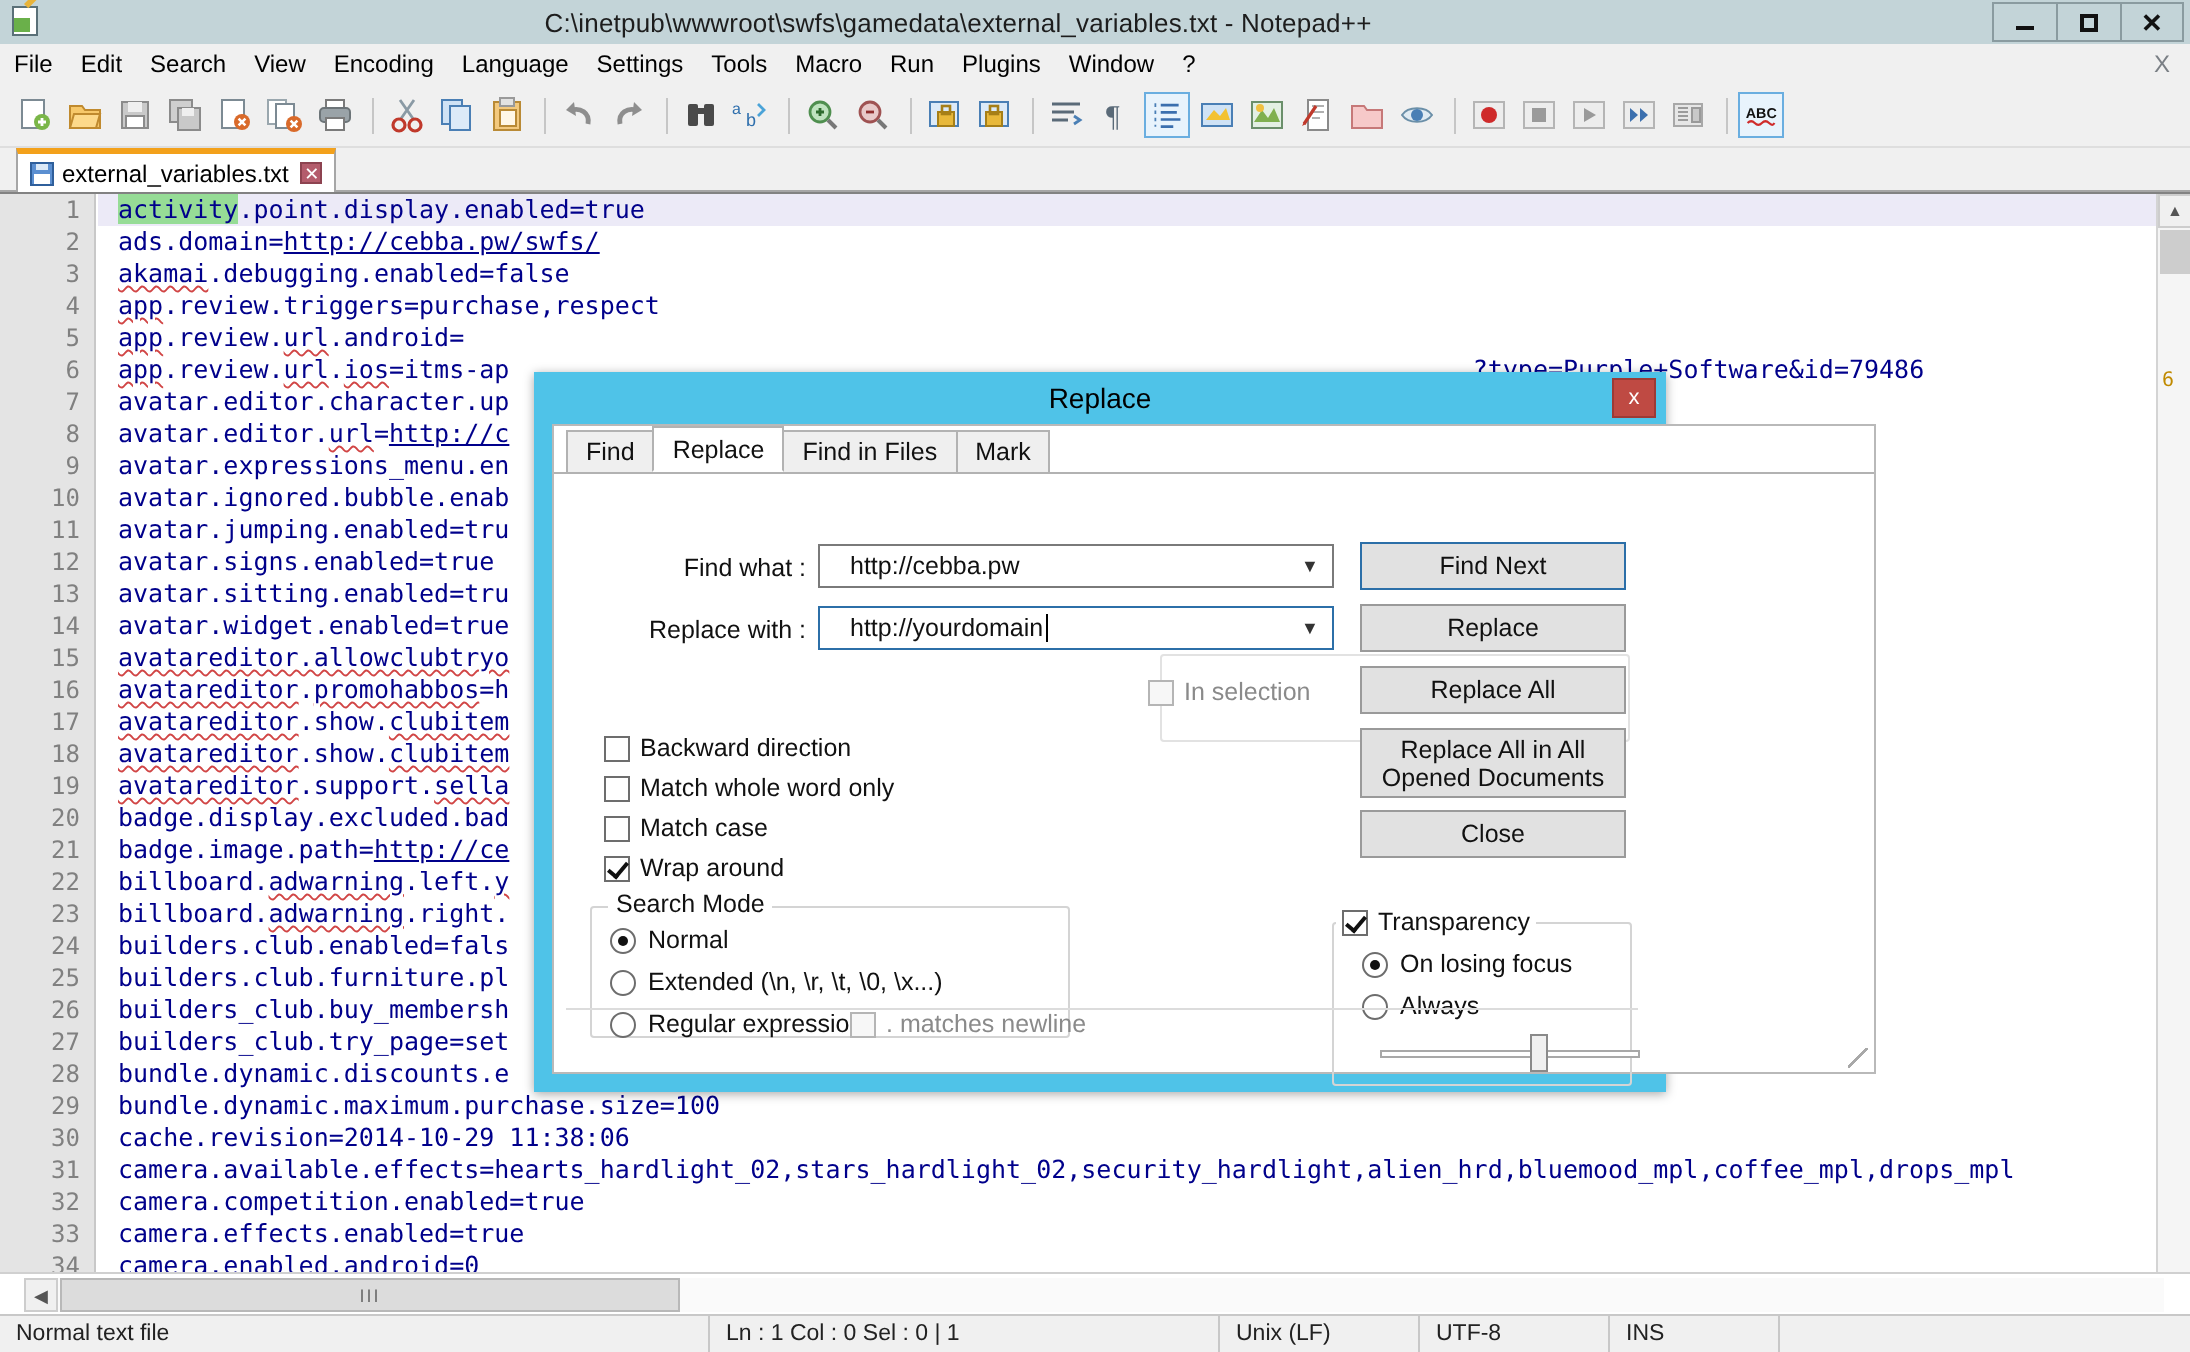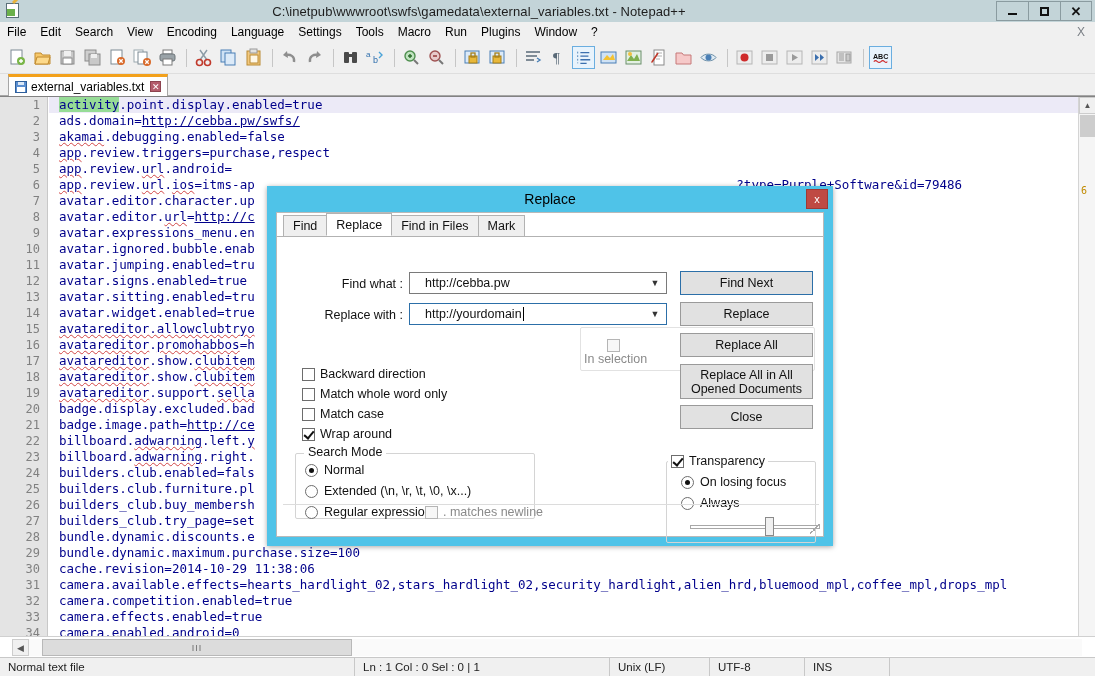--- a/index.html
+++ b/index.html
@@ -162,21 +162,21 @@
   }
   #hleft{
     position:absolute;left:12px;top:2px;width:17px;height:17px;
     background:#f0f0f0;border:1px solid #cdcdcd;
     display:flex;align-items:center;justify-content:center;font-size:9px;color:#555;
   }
   #hthumb{
     position:absolute;left:30px;top:2px;width:310px;height:17px;
     background:#dcdcdc;border:1px solid #b8b8b8;
     display:flex;align-items:center;justify-content:center;
-    font-size:9px;color:#6f6f6f;letter-spacing:1px;margin-left:12px;
+    font-size:9px;color:#6f6f6f;letter-spacing:1px;
   }
 
   
   #statusbar{
     position:absolute;left:0;top:657px;width:1095px;height:19px;
     background:#f0f0f0;border-top:1px solid #c8c8c8;
     display:flex;align-items:center;font-size:11.5px;color:#222;
   }
   #statusbar .cell{
     height:19px;display:flex;align-items:center;padding-left:8px;
@@ -199,21 +199,21 @@
     height:26px;display:flex;align-items:center;justify-content:center;
     position:relative;color:#000;font-size:14px;
   }
   #dlg-close{
     position:absolute;right:5px;top:3px;width:22px;height:20px;
     background:#bf4a43;color:#fff;font-size:11px;
     display:flex;align-items:center;justify-content:center;
     border:1px solid #9d3a35;
   }
   #dlg-body{
-    position:absolute;left:9px;top:26px;width:548px;height:325px;
+    position:absolute;left:9px;top:26px;width:662px;height:325px;
     background:#ffffff;border:1px solid #b9b9b9;
   }
   #dlg-tabs{
     position:absolute;left:0;top:0;height:24px;width:100%;
     display:flex;align-items:flex-end;padding-left:6px;
     border-bottom:1px solid #b2b2b2;background:#ffffff;
   }
   .dtab{
     height:21px;padding:0 9px;margin-right:-1px;
     background:#efefef;border:1px solid #b2b2b2;border-bottom:none;
@@ -658,21 +658,21 @@
 
     <div class="dlabel" style="left:45px; top:95px; width:81px;">Replace with :</div>
     <div class="dcombo focused" style="left:132px; top:90px; width:258px;">
       <span>http://yourdomain</span>
         <span class="caretbar"></span>
       <span class="caret">▼</span>
     </div>
     <div class="dbtn" style="left:403px; top:89px; width:133px; height:24px;">Replace</div>
 
     <div id="insel-box"></div>
-    <div class="dchk disabled" style="left:307px; top:126px;flex-direction:column;">
+    <div class="dchk disabled" style="left:297px; top:126px;">
       <span class="box"></span>
       <span>In selection</span>
     </div>
     <div class="dbtn" style="left:403px; top:151px; width:133px; height:35px;">Replace All in All Opened Documents</div>
 
     <div class="dbtn" style="left:403px; top:120px; width:133px; height:24px;">Replace All</div>
     <div class="dbtn" style="left:403px; top:192px; width:133px; height:24px;">Close</div>
 
     <div class="dchk" style="left:25px; top:154px;">
       <span class="box"></span>

